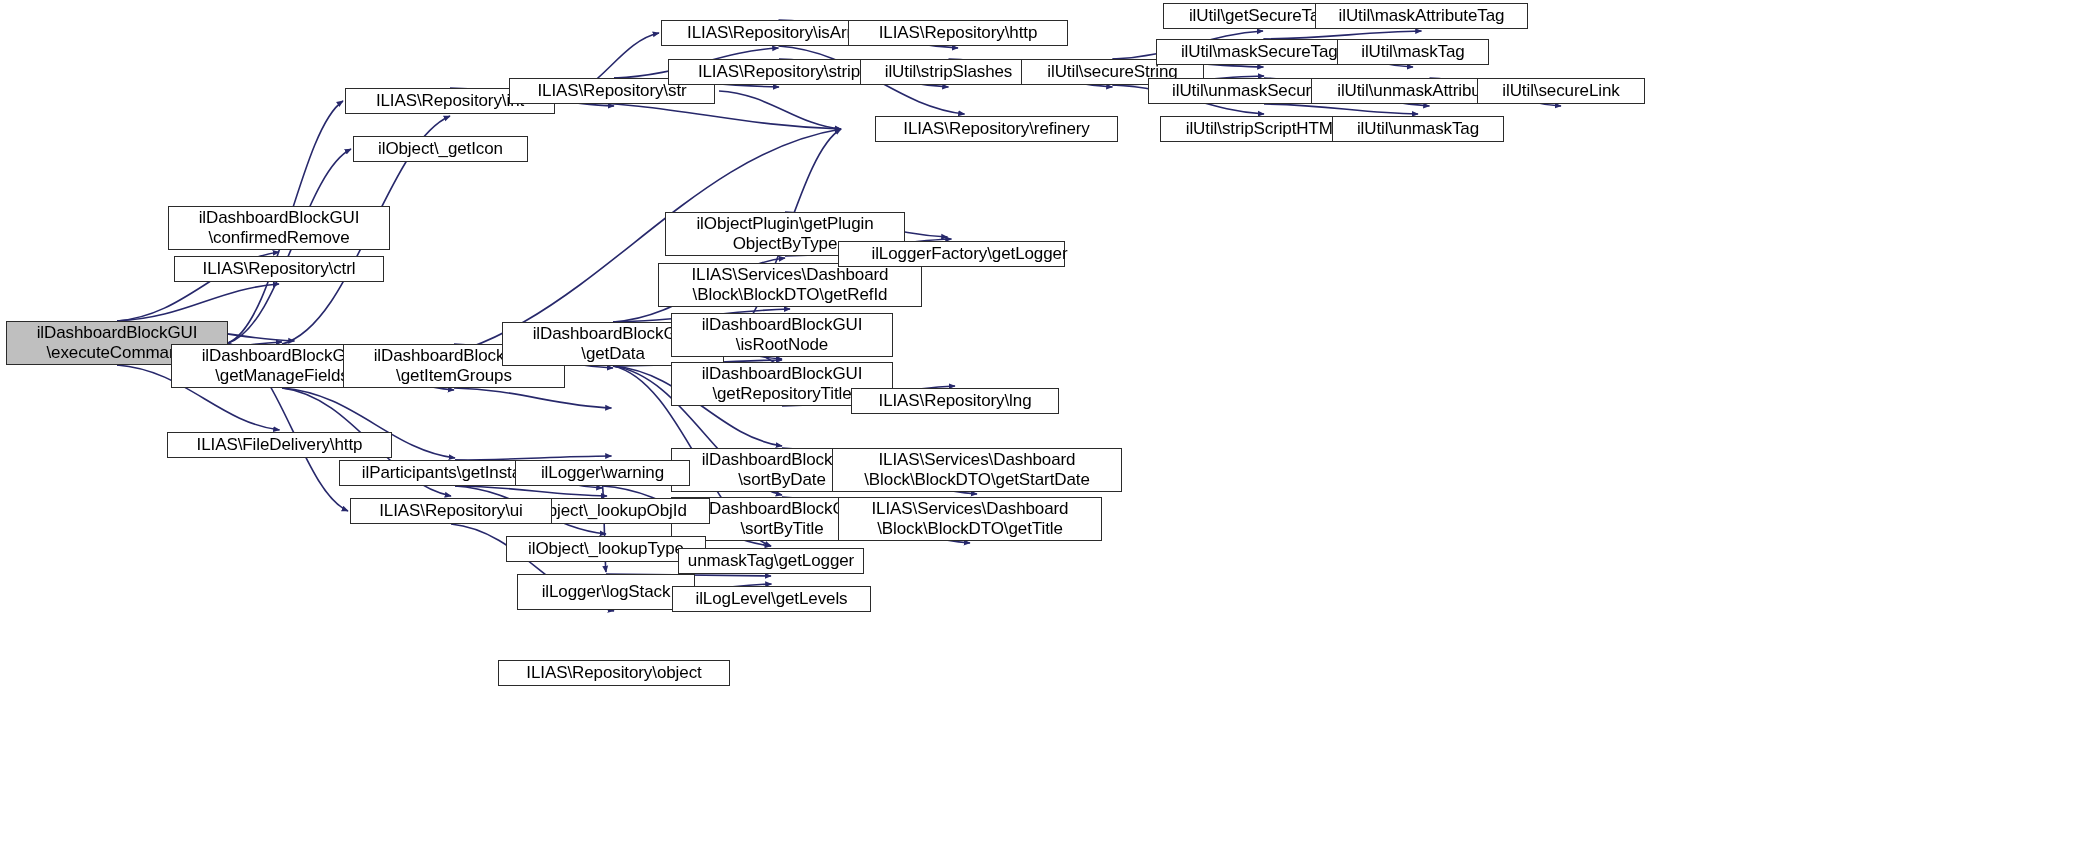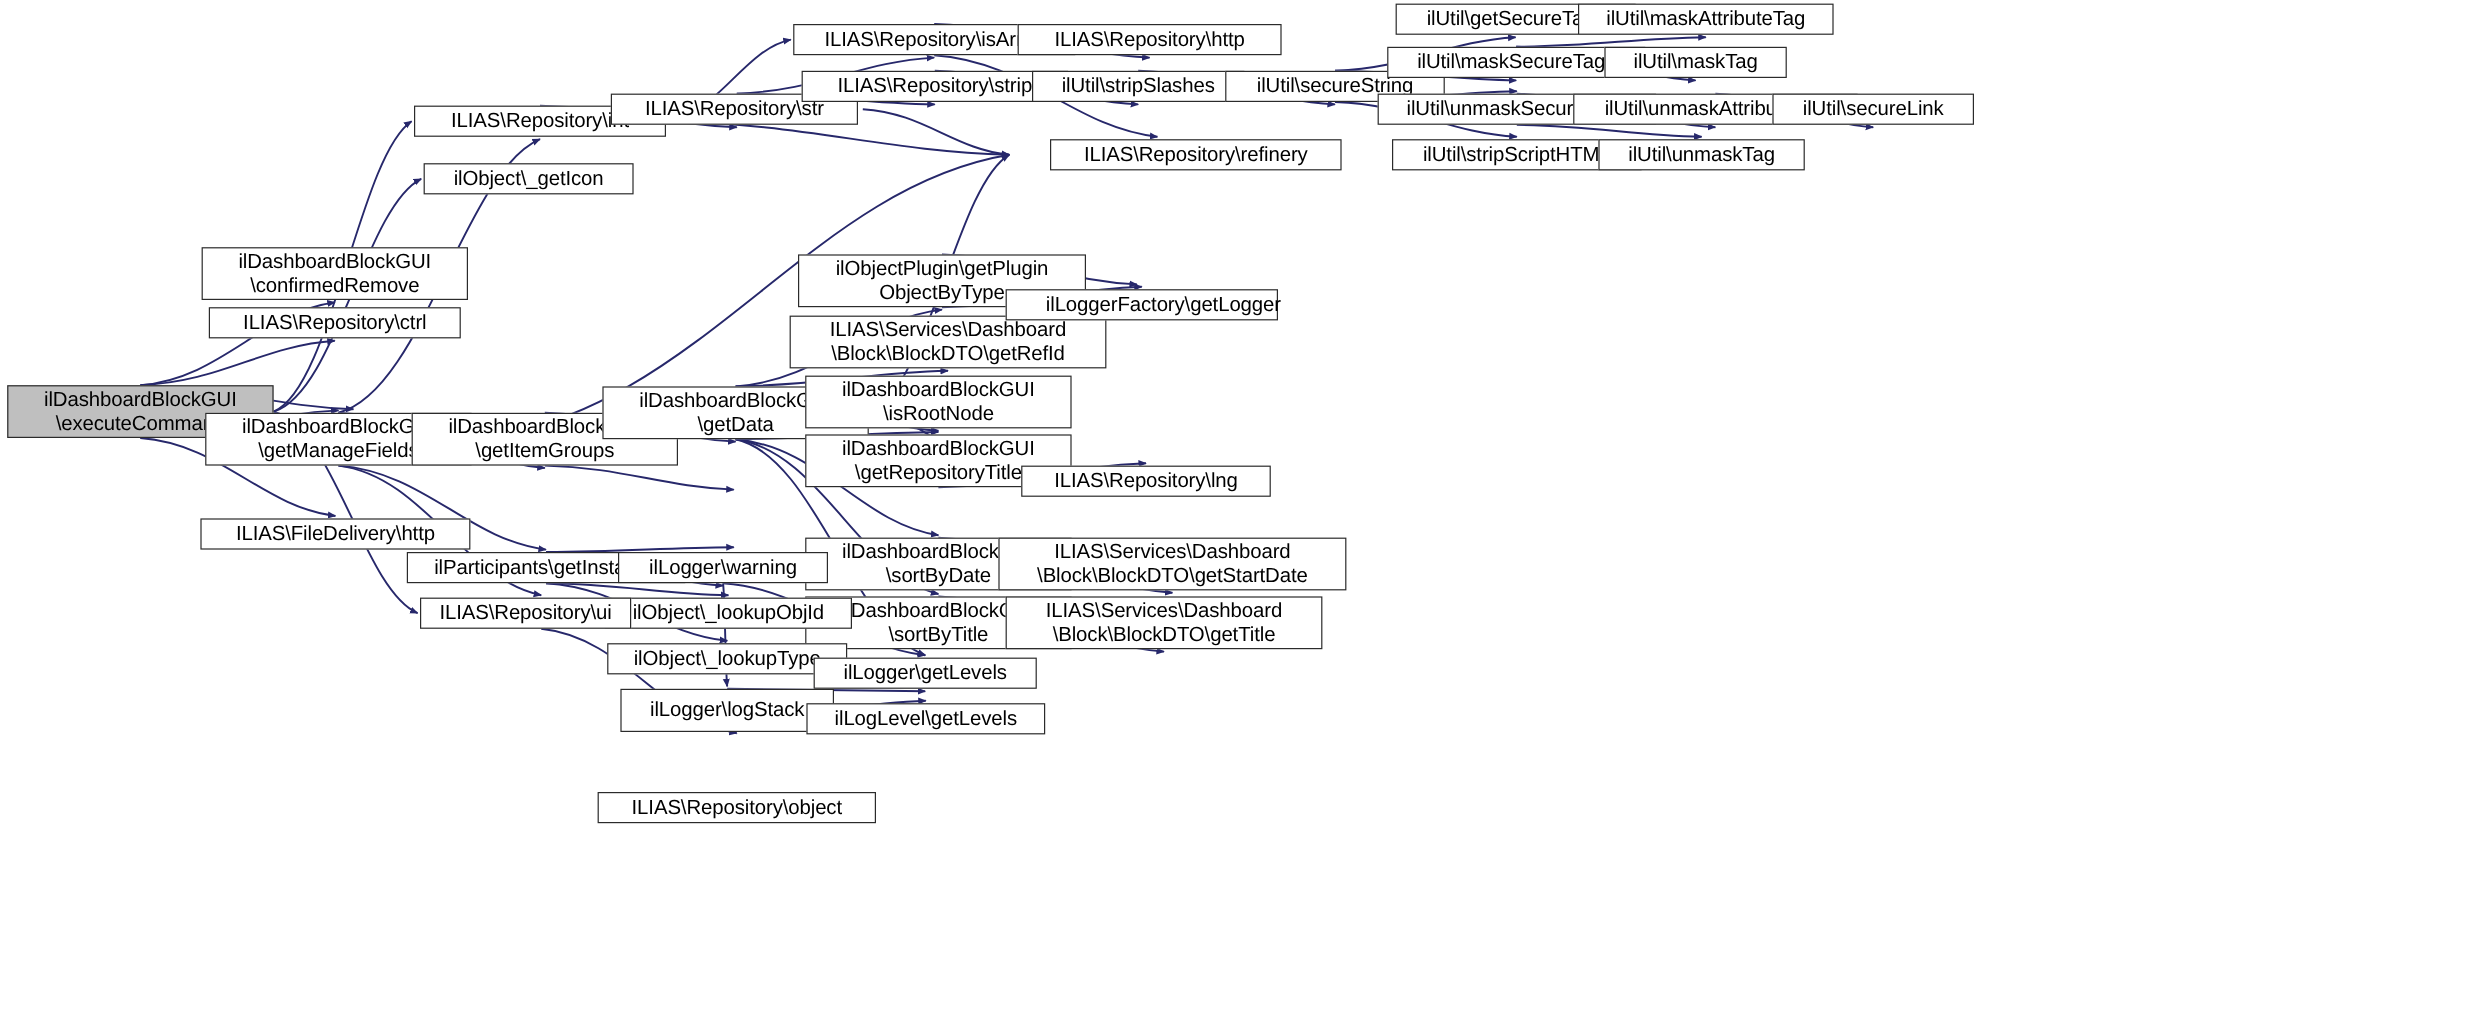--- a/index.html
+++ b/index.html
@@ -155,19 +155,19 @@
 \sortByDate</div>
     <div class="node" style="left: 832px; top: 448px; width: 290px; height: 44px; font-size: 17px;">ILIAS\Services\Dashboard
 \Block\BlockDTO\getStartDate</div>
     <div class="node" style="left: 671px; top: 497px; width: 222px; height: 44px; font-size: 17px;">ilDashboardBlockGUI
 \sortByTitle</div>
     <div class="node" style="left: 838px; top: 497px; width: 264px; height: 44px; font-size: 17px;">ILIAS\Services\Dashboard
 \Block\BlockDTO\getTitle</div>
     <div class="node" style="left: 339px; top: 460px; width: 232px; height: 26px; font-size: 17px;">ilParticipants\getInstance</div>
     <div class="node" style="left: 515px; top: 460px; width: 175px; height: 26px; font-size: 17px;">ilLogger\warning</div>
     <div class="node" style="left: 504px; top: 498px; width: 206px; height: 26px; font-size: 17px;">ilObject\_lookupObjId</div>
-    <div class="node" style="left: 350px; top: 498px; width: 176px; height: 26px; font-size: 17px;">ILIAS\Repository\ui</div>
+    <div class="node" style="left: 350px; top: 498px; width: 202px; height: 26px; font-size: 17px;">ILIAS\Repository\ui</div>
     <div class="node" style="left: 506px; top: 536px; width: 200px; height: 26px; font-size: 17px;">ilObject\_lookupType</div>
     <div class="node" style="left: 517px; top: 574px; width: 178px; height: 36px; font-size: 17px;">ilLogger\logStack</div>
-    <div class="node" style="left: 678px; top: 548px; width: 186px; height: 26px; font-size: 17px;">ilLogger\getLevels</div>
+    <div class="node" style="left: 678px; top: 548px; width: 186px; height: 26px; font-size: 17px;">unmaskTag\getLogger</div>
     <div class="node" style="left: 672px; top: 586px; width: 199px; height: 26px; font-size: 17px;">ilLogLevel\getLevels</div>
     <div class="node" style="left: 498px; top: 613px; width: 232px; height: 26px; font-size: 17px; margin-top: 47px;">ILIAS\Repository\object</div>
   </div>
 
 </body></html>

